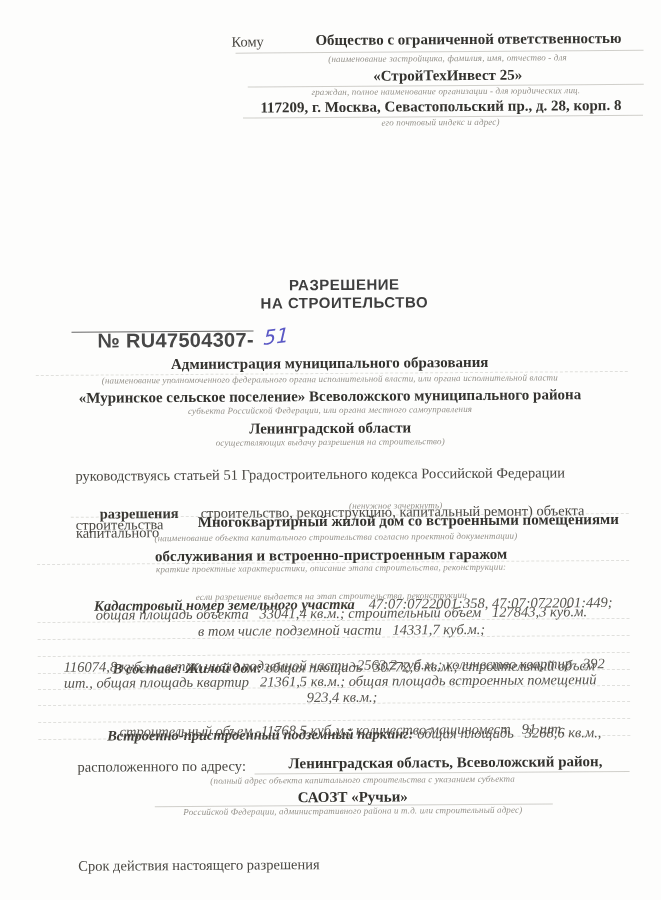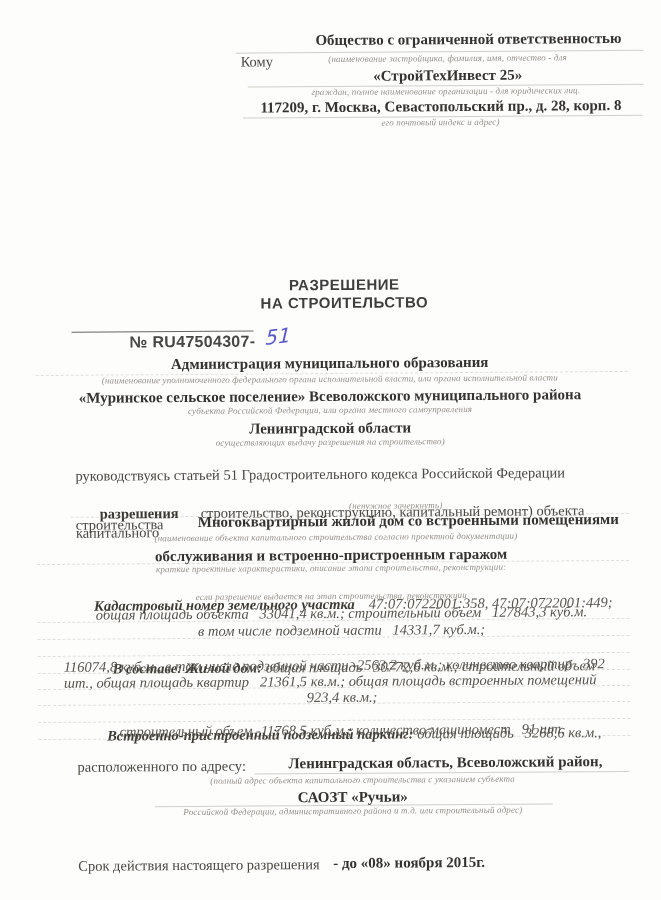--- a/index.html
+++ b/index.html
@@ -11,37 +11,37 @@
   .tilt{position:absolute;inset:0;transform:rotate(-0.4deg);transform-origin:50% 45%;}
   .row{position:absolute;line-height:1.18;white-space:pre-wrap;}
   .ctr{text-align:center;}
   .serif-b{font-weight:bold;font-size:15px;color:#34332f;}
   .cap{font-style:italic;font-size:9px;color:#94918a;letter-spacing:.15px;line-height:1.1;}
   .it{font-style:italic;font-size:14.5px;color:#57554f;}
   .it-b{font-style:italic;font-weight:bold;font-size:14.5px;color:#3d3b35;}
   .up{font-size:14.5px;color:#4a4843;}
   .up-b{font-size:14.5px;font-weight:bold;color:#393732;}
   .sans-t{font-family:"Liberation Sans",sans-serif;font-weight:bold;font-size:15px;color:#3e3e3e;letter-spacing:.5px;}
-  .num{font-family:"Liberation Sans",sans-serif;font-weight:bold;font-size:16px;color:#474747;letter-spacing:.3px;margin-left:32px;}
+  .num{font-family:"Liberation Sans",sans-serif;font-weight:bold;font-size:20px;color:#474747;letter-spacing:.3px;}
   .hand{
     font-family:"DejaVu Sans",sans-serif;font-style:italic;font-size:20px;
     display:inline-block;transform:rotate(-7deg) skewX(-10deg);
     margin-left:10px;position:relative;top:-3px;
   }
   .rule{position:absolute;height:0;border-bottom:1px solid rgba(152,150,141,.45);}
   .rule.dash{border-bottom-style:dashed;border-color:rgba(152,150,141,.28);}
   .rule.dark{border-bottom:1.5px solid rgba(75,75,75,.85);}
 </style>
 </head>
 <body>
 
 <div class="page">
   <div class="tilt">
 
-    <div class="row up" style="left:243px;top:33px;margin-top:20px;">Кому</div>
+    <div class="row up" style="left:234px;top:33px;">Кому</div>
     <div class="row serif-b ctr" style="left:295px;top:32px;width:352px;">Общество с ограниченной ответственностью</div>
     <div class="rule" style="left:238px;top:52px;width:408px;"></div>
     <div class="row cap ctr" style="left:278px;top:55px;width:344px;">(наименование застройщика, фамилия, имя, отчество - для</div>
     <div class="row serif-b ctr" style="left:280px;top:68px;width:340px;">«СтройТехИнвест 25»</div>
     <div class="rule" style="left:250px;top:86px;width:396px;"></div>
     <div class="row cap ctr" style="left:252px;top:88px;width:392px;">граждан, полное наименование организации - для юридических лиц.</div>
     <div class="row serif-b ctr" style="left:238px;top:99px;width:410px;">117209, г. Москва, Севастопольский пр., д. 28, корп. 8</div>
     <div class="rule" style="left:245px;top:117px;width:400px;"></div>
     <div class="row cap ctr" style="left:330px;top:119px;width:225px;">его почтовый индекс и адрес)</div>
 
@@ -105,16 +105,15 @@
 
     <div class="row up" style="left:75px;top:757px;">расположенного по адресу:</div>
     <div class="row serif-b ctr" style="left:258px;top:755px;width:370px;">Ленинградская область, Всеволожский район,</div>
     <div class="rule" style="left:252px;top:773px;width:375px;"></div>
     <div class="row cap ctr" style="left:150px;top:776px;width:420px;">(полный адрес объекта капитального строительства с указанием субъекта</div>
     <div class="row serif-b ctr" style="left:150px;top:789px;width:400px;">САОЗТ «Ручьи»</div>
     <div class="rule" style="left:152px;top:805px;width:398px;"></div>
     <div class="row cap ctr" style="left:120px;top:807px;width:460px;">Российской Федерации, административного района и т.д. или строительный адрес)</div>
 
     <div class="row up" style="left:75px;top:856px;">Срок действия настоящего разрешения</div>
-    <div class="row serif-b" style="left:330px;top:855px;">- до «08» ноября 2015г.</div>
 
   </div>
 </div>
 
 </body></html>

